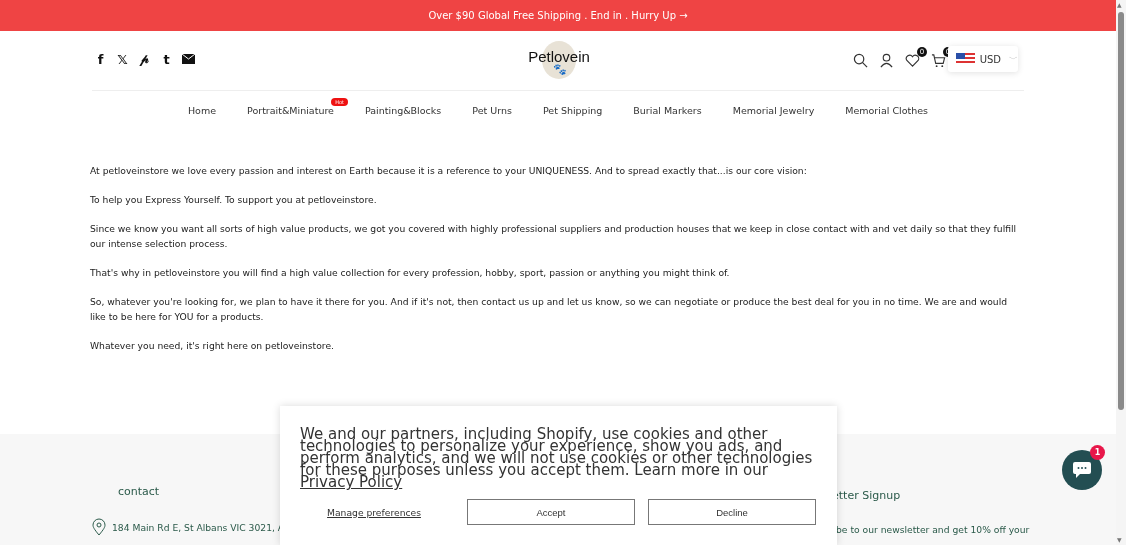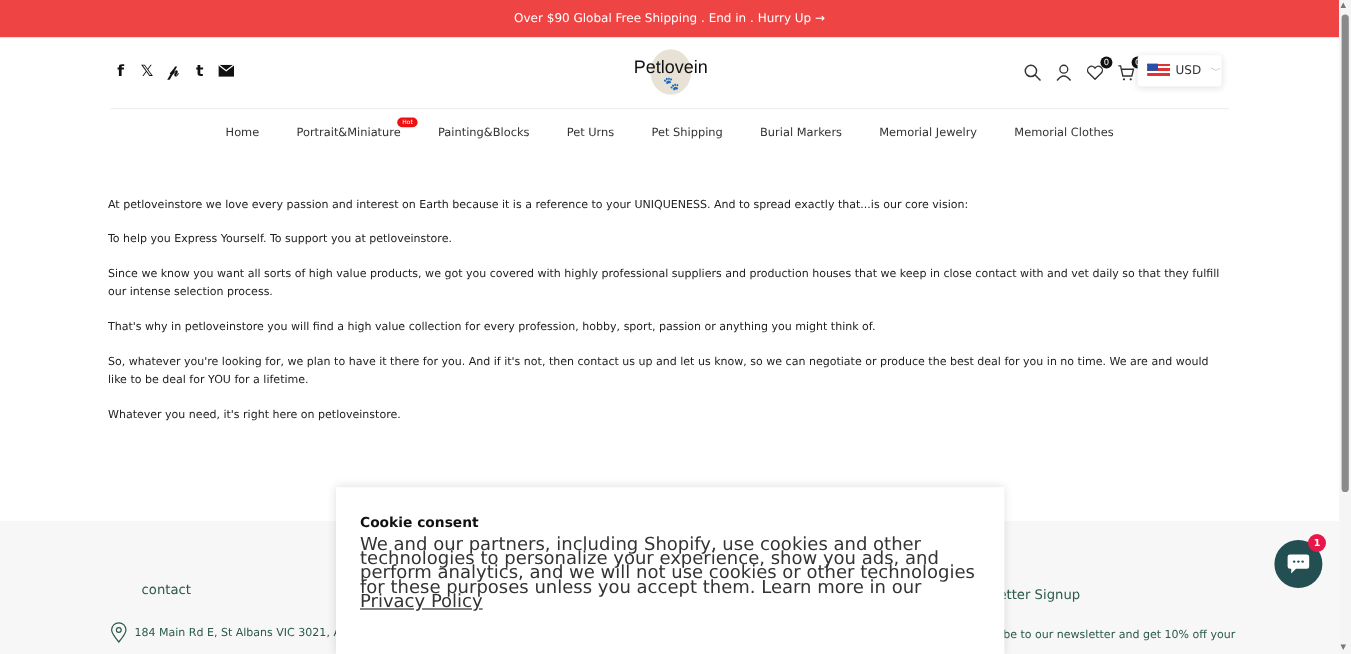--- a/index.html
+++ b/index.html
@@ -123,42 +123,46 @@
     <a>Burial Markers</a>
     <a>Memorial Jewelry</a>
     <a>Memorial Clothes</a>
   </nav>
 
   <div class="content">
     <p>At petloveinstore we love every passion and interest on Earth because it is a reference to your UNIQUENESS. And to spread exactly that...is our core vision:</p>
     <p>To help you Express Yourself. To support you at petloveinstore.</p>
     <p>Since we know you want all sorts of high value products, we got you covered with highly professional suppliers and production houses that we keep in close contact with and vet daily so that they fulfill our intense selection process.</p>
     <p>That's why in petloveinstore you will find a high value collection for every profession, hobby, sport, passion or anything you might think of.</p>
-    <p>So, whatever you're looking for, we plan to have it there for you. And if it's not, then contact us up and let us know, so we can negotiate or produce the best deal for you in no time. We are and would like to be deal for YOU for a lifetime.</p>
+    <p>So, whatever you're looking for, we plan to have it there for you. And if it's not, then contact us up and let us know, so we can negotiate or produce the best deal for you in no time. We are and would like to be here for YOU for a products.</p>
     <p>Whatever you need, it's right here on petloveinstore.</p>
   </div>
 
   <div class="footer">
     <div class="contact-title">contact</div>
     <div class="contact-addr">
       <svg width="14" height="18" viewBox="0 0 14 18">
           <path d="M7 17 C2 11 1 9 1 7 A6 6 0 0 1 13 7 C13 9 12 11 7 17 Z" stroke="#2b5a4a" stroke-width="1" fill="none"></path>
           <circle cx="7" cy="7" r="2" stroke="#2b5a4a" stroke-width="1" fill="none"></circle>
         </svg>
       <span>184 Main Rd E, St Albans VIC 3021, Au</span>
     </div>
     <div class="news-title">etter Signup</div>
     <div class="news-text">be to our newsletter and get 10% off your</div>
   </div>
 
   <div class="cookie">
-    <h3>Cookie consent</h3>
     <div class="body">
       <span>We and our partners, including Shopify, use cookies and other technologies to personalize your experience, show you ads, and perform analytics, and we will not use cookies or other technologies for these purposes unless you accept them. Learn more in our</span>
       <u>Privacy Policy</u>
+    </div>
+    <div class="cookie-actions">
+      <span class="manage">Manage preferences</span>
+      <button class="btn">Accept</button>
+      <button class="btn">Decline</button>
     </div>
   </div>
 
   <div class="chat">
     <svg width="20" height="18" viewBox="0 0 20 18">
         <path d="M3 1 H17 A2 2 0 0 1 19 3 V11 A2 2 0 0 1 17 13 H8 L4 17 V13 H3 A2 2 0 0 1 1 11 V3 A2 2 0 0 1 3 1 Z" fill="#fff"></path>
         <circle cx="6.5" cy="7" r="1" fill="#234e52"></circle>
         <circle cx="10" cy="7" r="1" fill="#234e52"></circle>
         <circle cx="13.5" cy="7" r="1" fill="#234e52"></circle>
       </svg>

